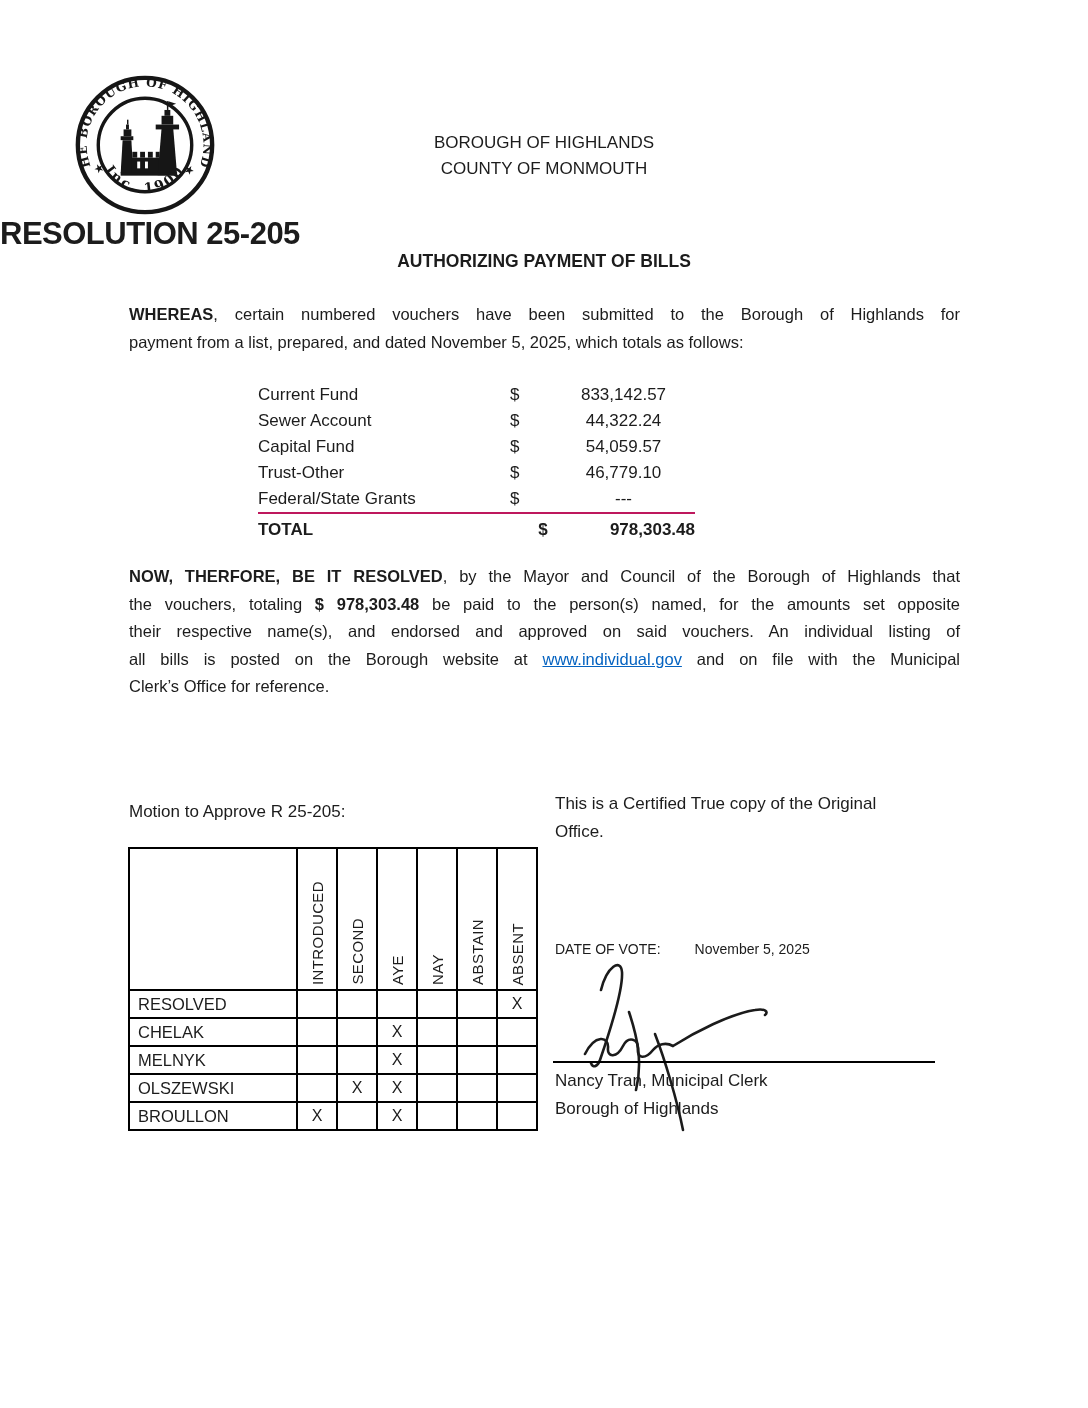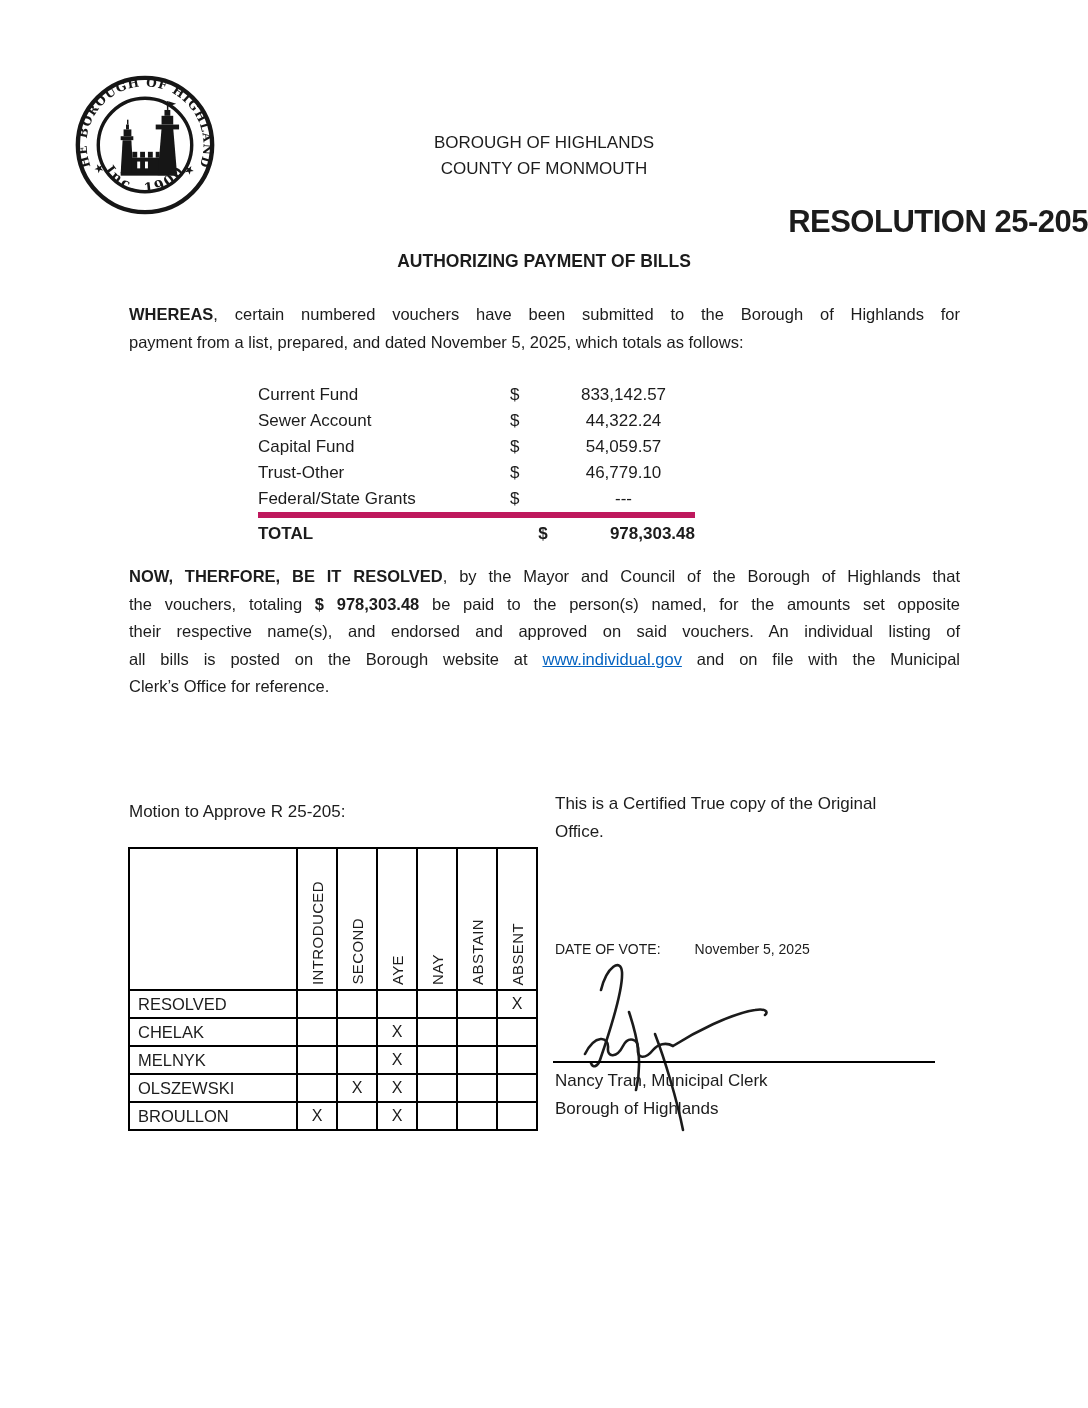--- a/index.html
+++ b/index.html
@@ -5,36 +5,36 @@
   html,body { margin:0; padding:0; background:#ffffff; }
   .page {
     position:relative; width:1088px; height:1408px; background:#ffffff;
     color:#1c1c1c; font-family:"Liberation Sans", sans-serif; overflow:hidden;
   }
   
   .seal { position:absolute; left:72px; top:72px; width:146px; height:146px; }
   
   .hdr { position:absolute; top:130px; left:0; right:0; text-align:center;
          font-size:17px; line-height:26px; }
-  .title { position:absolute; top:204px; left:0; right:0; text-align:right;
-           font-size:31px; font-weight:700; letter-spacing:-0.5px;padding-left:20px; }
+  .title { position:absolute; top:216px; left:0; right:0; text-align:left;
+           font-size:31px; font-weight:700; letter-spacing:-0.5px; }
   .subtitle { position:absolute; top:251px; left:0; right:0; text-align:center;
               font-size:17.5px; font-weight:700; }
   
   .para { position:absolute; left:129px; width:831px; font-size:16.5px; }
   .jline { line-height:27.5px; text-align:justify; text-align-last:justify; }
   .jline.last { text-align-last:left; }
   .doclink { color:#0563C1; text-decoration:underline; cursor:pointer; }
   
   .fund { position:absolute; left:258px; top:382px; font-size:17px; line-height:26px; }
   .fund-row { display:flex; width:437px; }
   .fund-row .lbl { width:252px; }
   .fund-row .dol { width:42px; }
   .fund-row .amt { flex:1; text-align:center; }
-  .fund-row.underlined { border-bottom:6px solid #be185d; }
+  .fund-row.underlined { border-bottom:2px solid #be185d; }
   .fund-row.total { font-weight:700; padding-top:3px;gap:30px; }
   
   .motion { position:absolute; left:129px; top:802px; font-size:17px; }
   
   table.vote { position:absolute; left:128px; top:847px; border-collapse:collapse;
                table-layout:fixed; }
   table.vote td, table.vote th { border:2px solid #000; padding:0; }
   table.vote th.namecol { width:166px; }
   table.vote th.markcol { width:38px; }
   table.vote tr.hdrrow th { height:140px; vertical-align:bottom; font-weight:400; }

